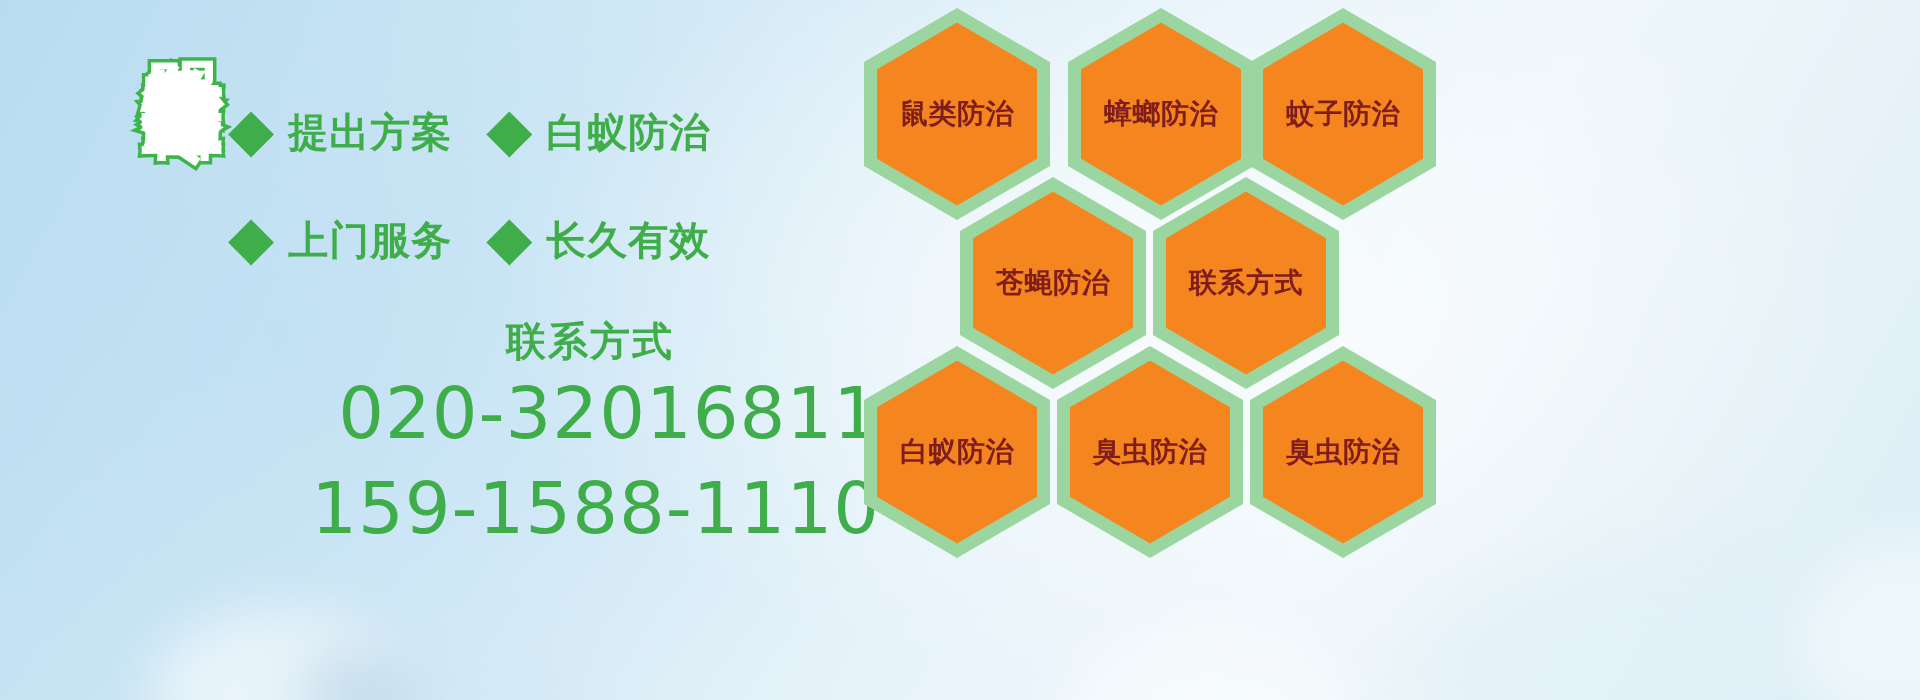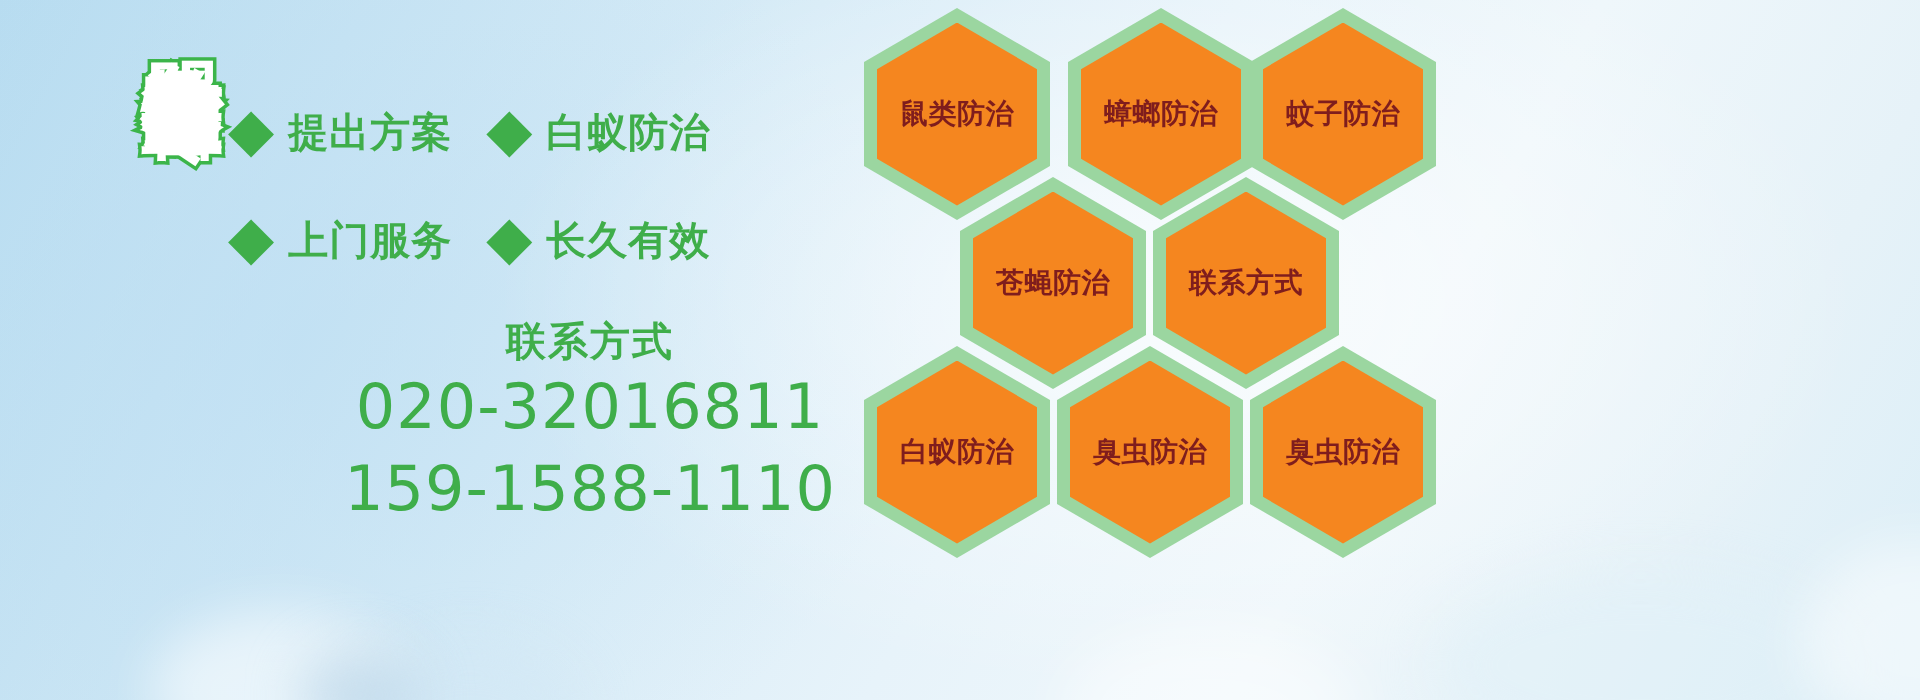--- a/index.html
+++ b/index.html
@@ -52,22 +52,23 @@
     color:#3fae4a;font-size:40px;font-weight:bold;letter-spacing:1px;white-space:nowrap;
   }
   .feature-item + .feature-item{margin-left:34px;}
 
   
   #contact{position:absolute;left:300px;top:316px;width:580px;text-align:center;}
   #contact-title{
     color:#3fae4a;font-size:40px;font-weight:bold;letter-spacing:2px;line-height:1.25;
   }
   .phone{
-    color:#3fae4a;font-size:62px;font-weight:normal;letter-spacing:1px;line-height:1.32;
+    color:#3fae4a;font-size:72px;font-weight:normal;letter-spacing:1px;line-height:1.32;
     font-family:"DejaVu Sans","Liberation Sans",sans-serif;
+    text-align:right;
   }
 
   
   #honeycomb{position:absolute;left:856px;top:0;width:620px;height:580px;}
   .hex{
     position:absolute;width:186px;height:212px;
     background:#9bd6a0;
     clip-path:polygon(50% 0%,100% 25.5%,100% 74.5%,50% 100%,0% 74.5%,0% 25.5%);
     display:flex;align-items:center;justify-content:center;
   }

